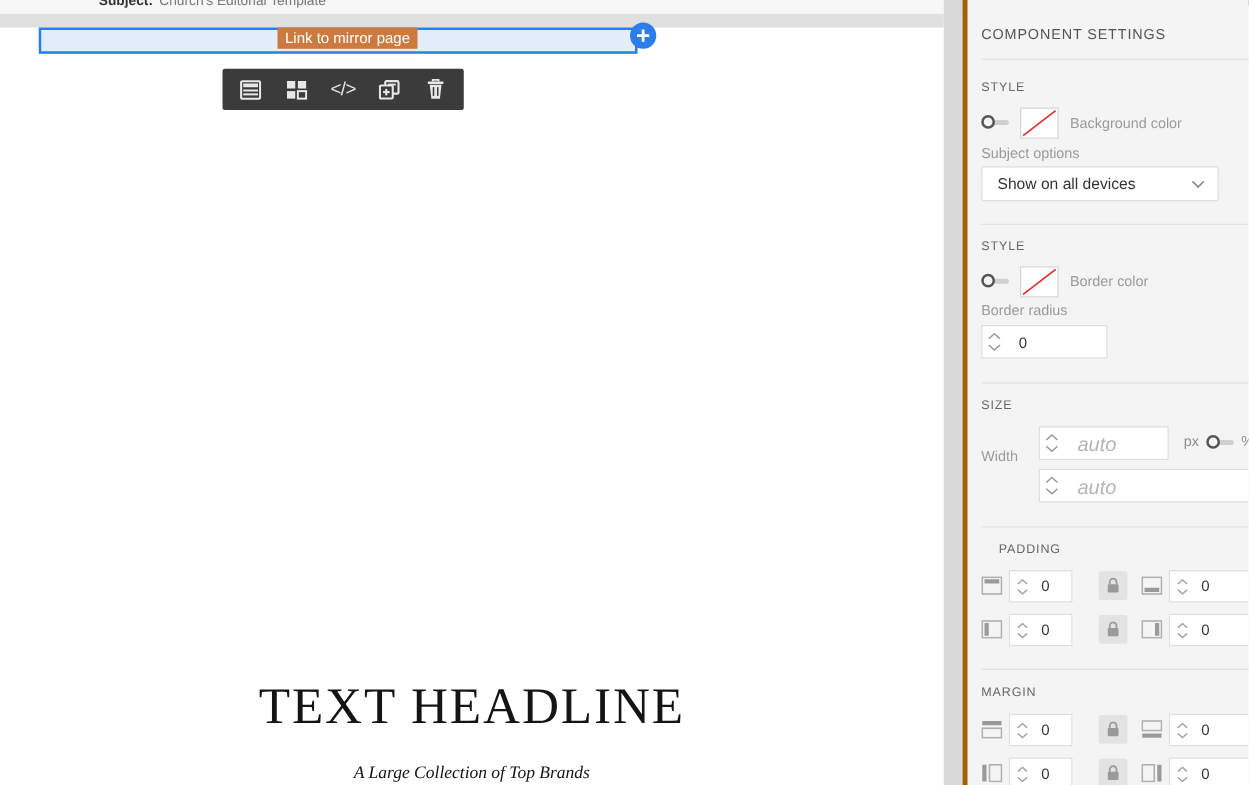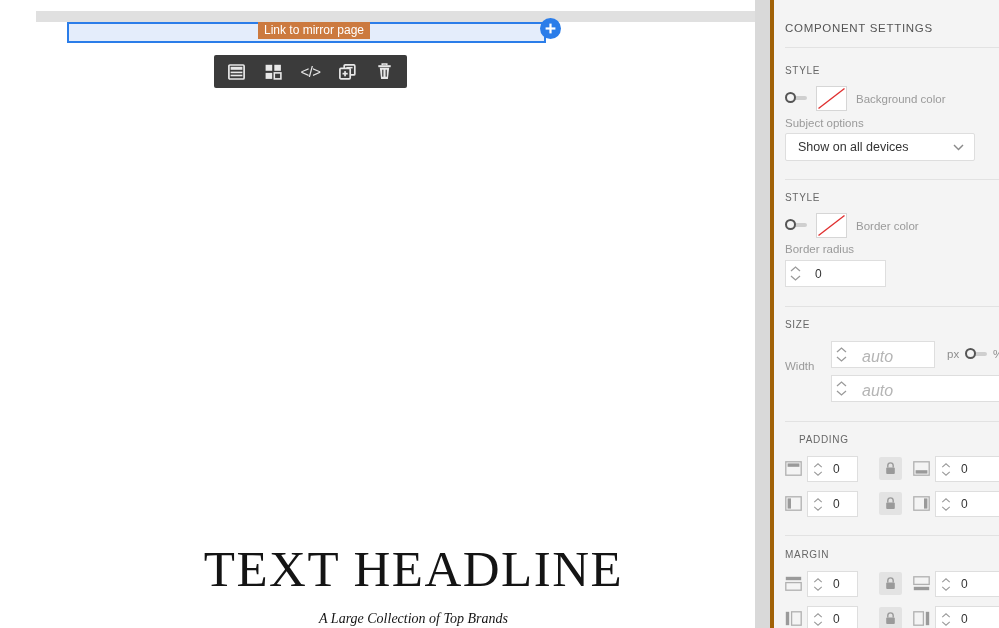--- a/index.html
+++ b/index.html
@@ -36,21 +36,20 @@
   .top-btn-primary .split {
     position: absolute; right: 18px; top: 0; bottom: 0;
     width: 1px; background: #ffffff;
   }
 
   
   .canvas {
     position: absolute; left: 0; top: 11px;
     width: 755px; height: 617px;
     background: #ffffff;
-    margin-left: 36px;
   }
   .canvas-gray-band {
     position: absolute; left: 0; top: 0; width: 755px; height: 11px;
     background: #e0e0e0;
   }
 
   
   .sel-wrap { position: absolute; left: 31px; top: 11px; width: 494px; height: 21px; }
   .sel-bar {
     position: absolute; left: 0; top: 0; width: 479px; height: 21px;
@@ -86,21 +85,21 @@
   .ctx-toolbar .code-glyph {
     color: #e8e8e8; font-size: 15px;
     font-family: "Liberation Sans", sans-serif; letter-spacing: -0.5px;
   }
 
   
   .email-headline {
     position: absolute; left: 0; top: 533px; width: 755px;
     text-align: center;
     font-family: "Liberation Serif", serif;
-    font-size: 51px; color: #141414;
+    font-size: 41px; color: #141414;
     letter-spacing: 1.5px; line-height: 1;
   }
   .email-sub {
     position: absolute; left: 0; top: 600px; width: 755px;
     text-align: center;
     font-family: "Liberation Serif", serif;
     font-style: italic; font-size: 14px; color: #141414;
   }
 
   
@@ -187,20 +186,29 @@
     background: #e3e3e3; border-radius: 2px;
     display: flex; align-items: center; justify-content: center;
   }
   .lockbtn svg { display: block; }
 </style>
 </head>
 <body>
 
 <div id="app">
 
+  <div class="topstrip">
+    <div class="subject-line">
+      <span class="subject-label">Subject:</span><span class="subject-value">Church's Editorial Template</span>
+    </div>
+    <div class="top-btn-ghost"></div>
+    <div class="top-btn-primary">
+      <div class="split"></div>
+    </div>
+  </div>
 
   <div class="canvas">
     <div class="canvas-gray-band"></div>
 
     <div class="sel-wrap">
       <div class="sel-bar"></div>
       <div class="sel-tag">Link to mirror page</div>
       <div class="plus-btn">
         <svg width="13" height="13" viewBox="0 0 13 13">
           <rect x="5.4" y="1.6" width="2.2" height="9.8" fill="#ffffff"></rect>

